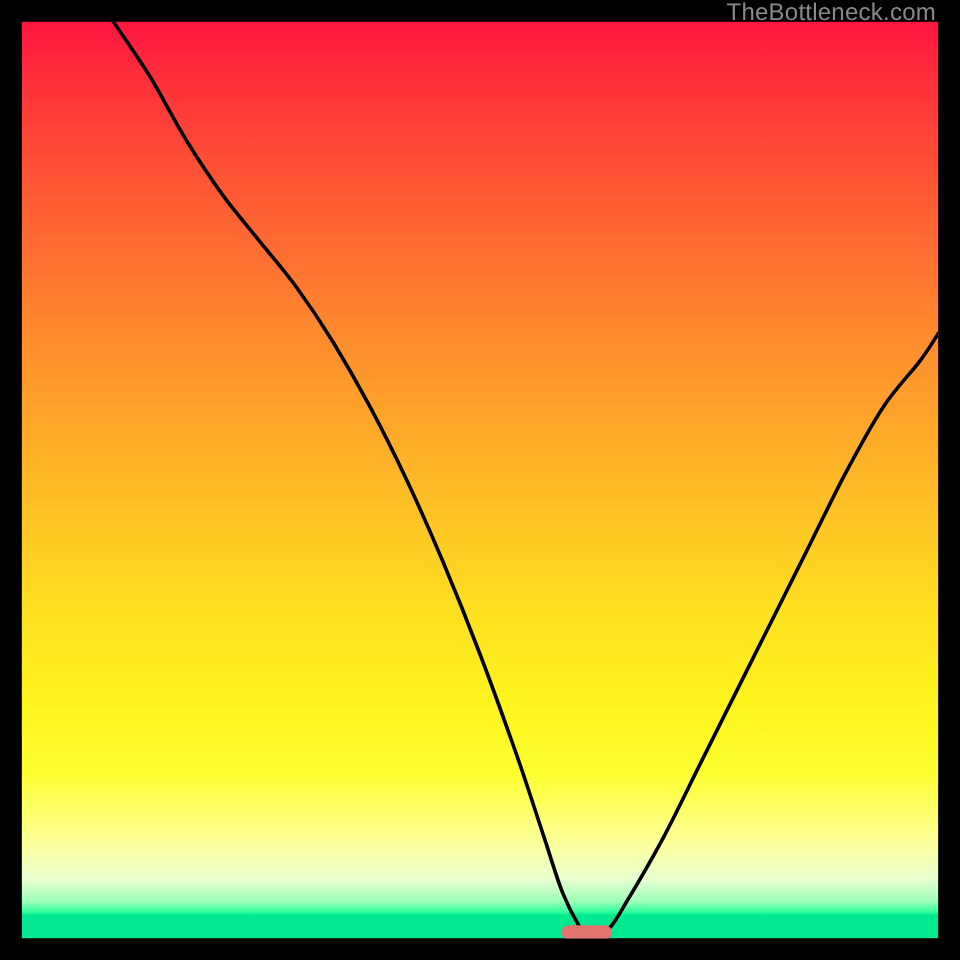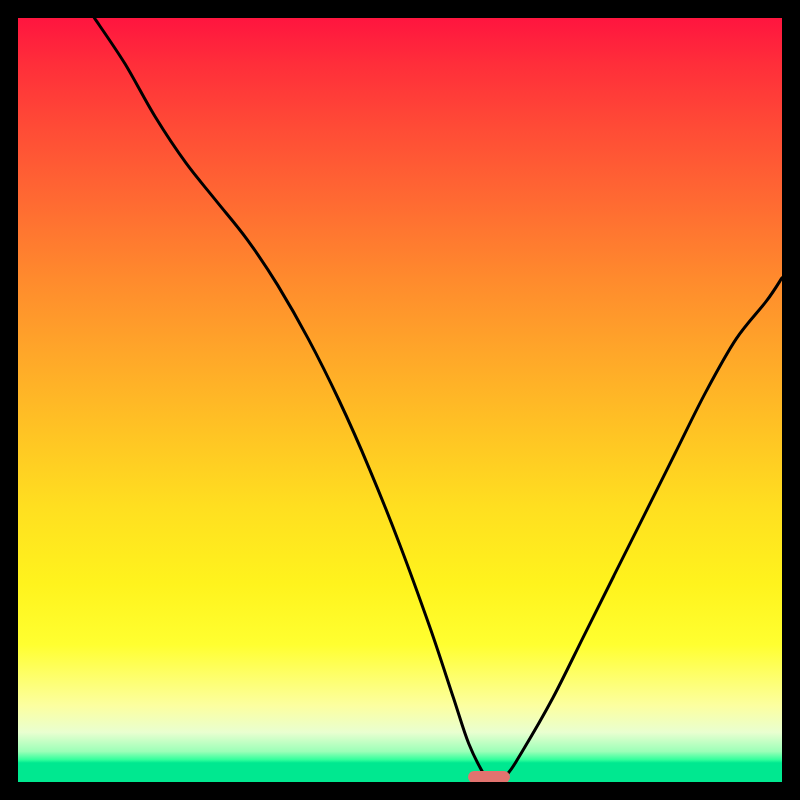--- a/index.html
+++ b/index.html
@@ -79,13 +79,14 @@
   <div class="plot">
     <div class="gradient"></div>
 
     <svg class="curve" viewBox="0 0 764 764" preserveAspectRatio="none">
       <path id="curve-path" fill="none" stroke="#000000" stroke-width="3" stroke-linejoin="round" stroke-linecap="round" d="M 76.4 0.0 C 81.5 7.6, 96.8 29.3, 107.0 45.8 C 117.1 62.4, 127.3 82.8, 137.5 99.3 C 147.7 115.9, 157.9 131.2, 168.1 145.2 C 178.3 159.2, 188.5 170.6, 198.6 183.4 C 208.8 196.1, 219.0 207.6, 229.2 221.6 C 239.4 235.6, 249.6 250.8, 259.8 267.4 C 269.9 284.0, 280.1 301.8, 290.3 320.9 C 300.5 340.0, 310.7 360.4, 320.9 382.0 C 331.1 403.6, 341.3 426.6, 351.4 450.8 C 361.6 475.0, 371.8 500.4, 382.0 527.2 C 392.2 553.9, 403.6 585.7, 412.6 611.2 C 421.5 636.7, 429.1 660.9, 435.5 680.0 C 441.8 699.1, 445.7 713.1, 450.8 725.8 C 455.9 738.5, 462.2 750.0, 466.0 756.4 C 469.9 762.7, 469.9 764.0, 473.7 764.0 C 477.5 764.0, 483.9 761.5, 489.0 756.4 C 494.1 751.3, 496.6 746.2, 504.2 733.4 C 511.9 720.7, 524.6 699.1, 534.8 680.0 C 545.0 660.9, 555.2 639.2, 565.4 618.8 C 575.5 598.5, 585.7 578.1, 595.9 557.7 C 606.1 537.3, 616.3 517.0, 626.5 496.6 C 636.7 476.2, 646.9 455.9, 657.0 435.5 C 667.2 415.1, 677.4 393.5, 687.6 374.4 C 697.8 355.3, 708.0 336.2, 718.2 320.9 C 728.3 305.6, 741.1 292.9, 748.7 282.7 C 756.4 272.5, 761.5 263.6, 764.0 259.8"></path>
     </svg>
 
     <div class="marker" id="opt-marker" style="left: 450px; top: 753px; width: 42px; height: 12px; background: rgb(226, 115, 111); border-radius: 6px;"></div>
   </div>
 
+  <div class="watermark">TheBottleneck.com</div>
 </div>
 
 </body></html>

